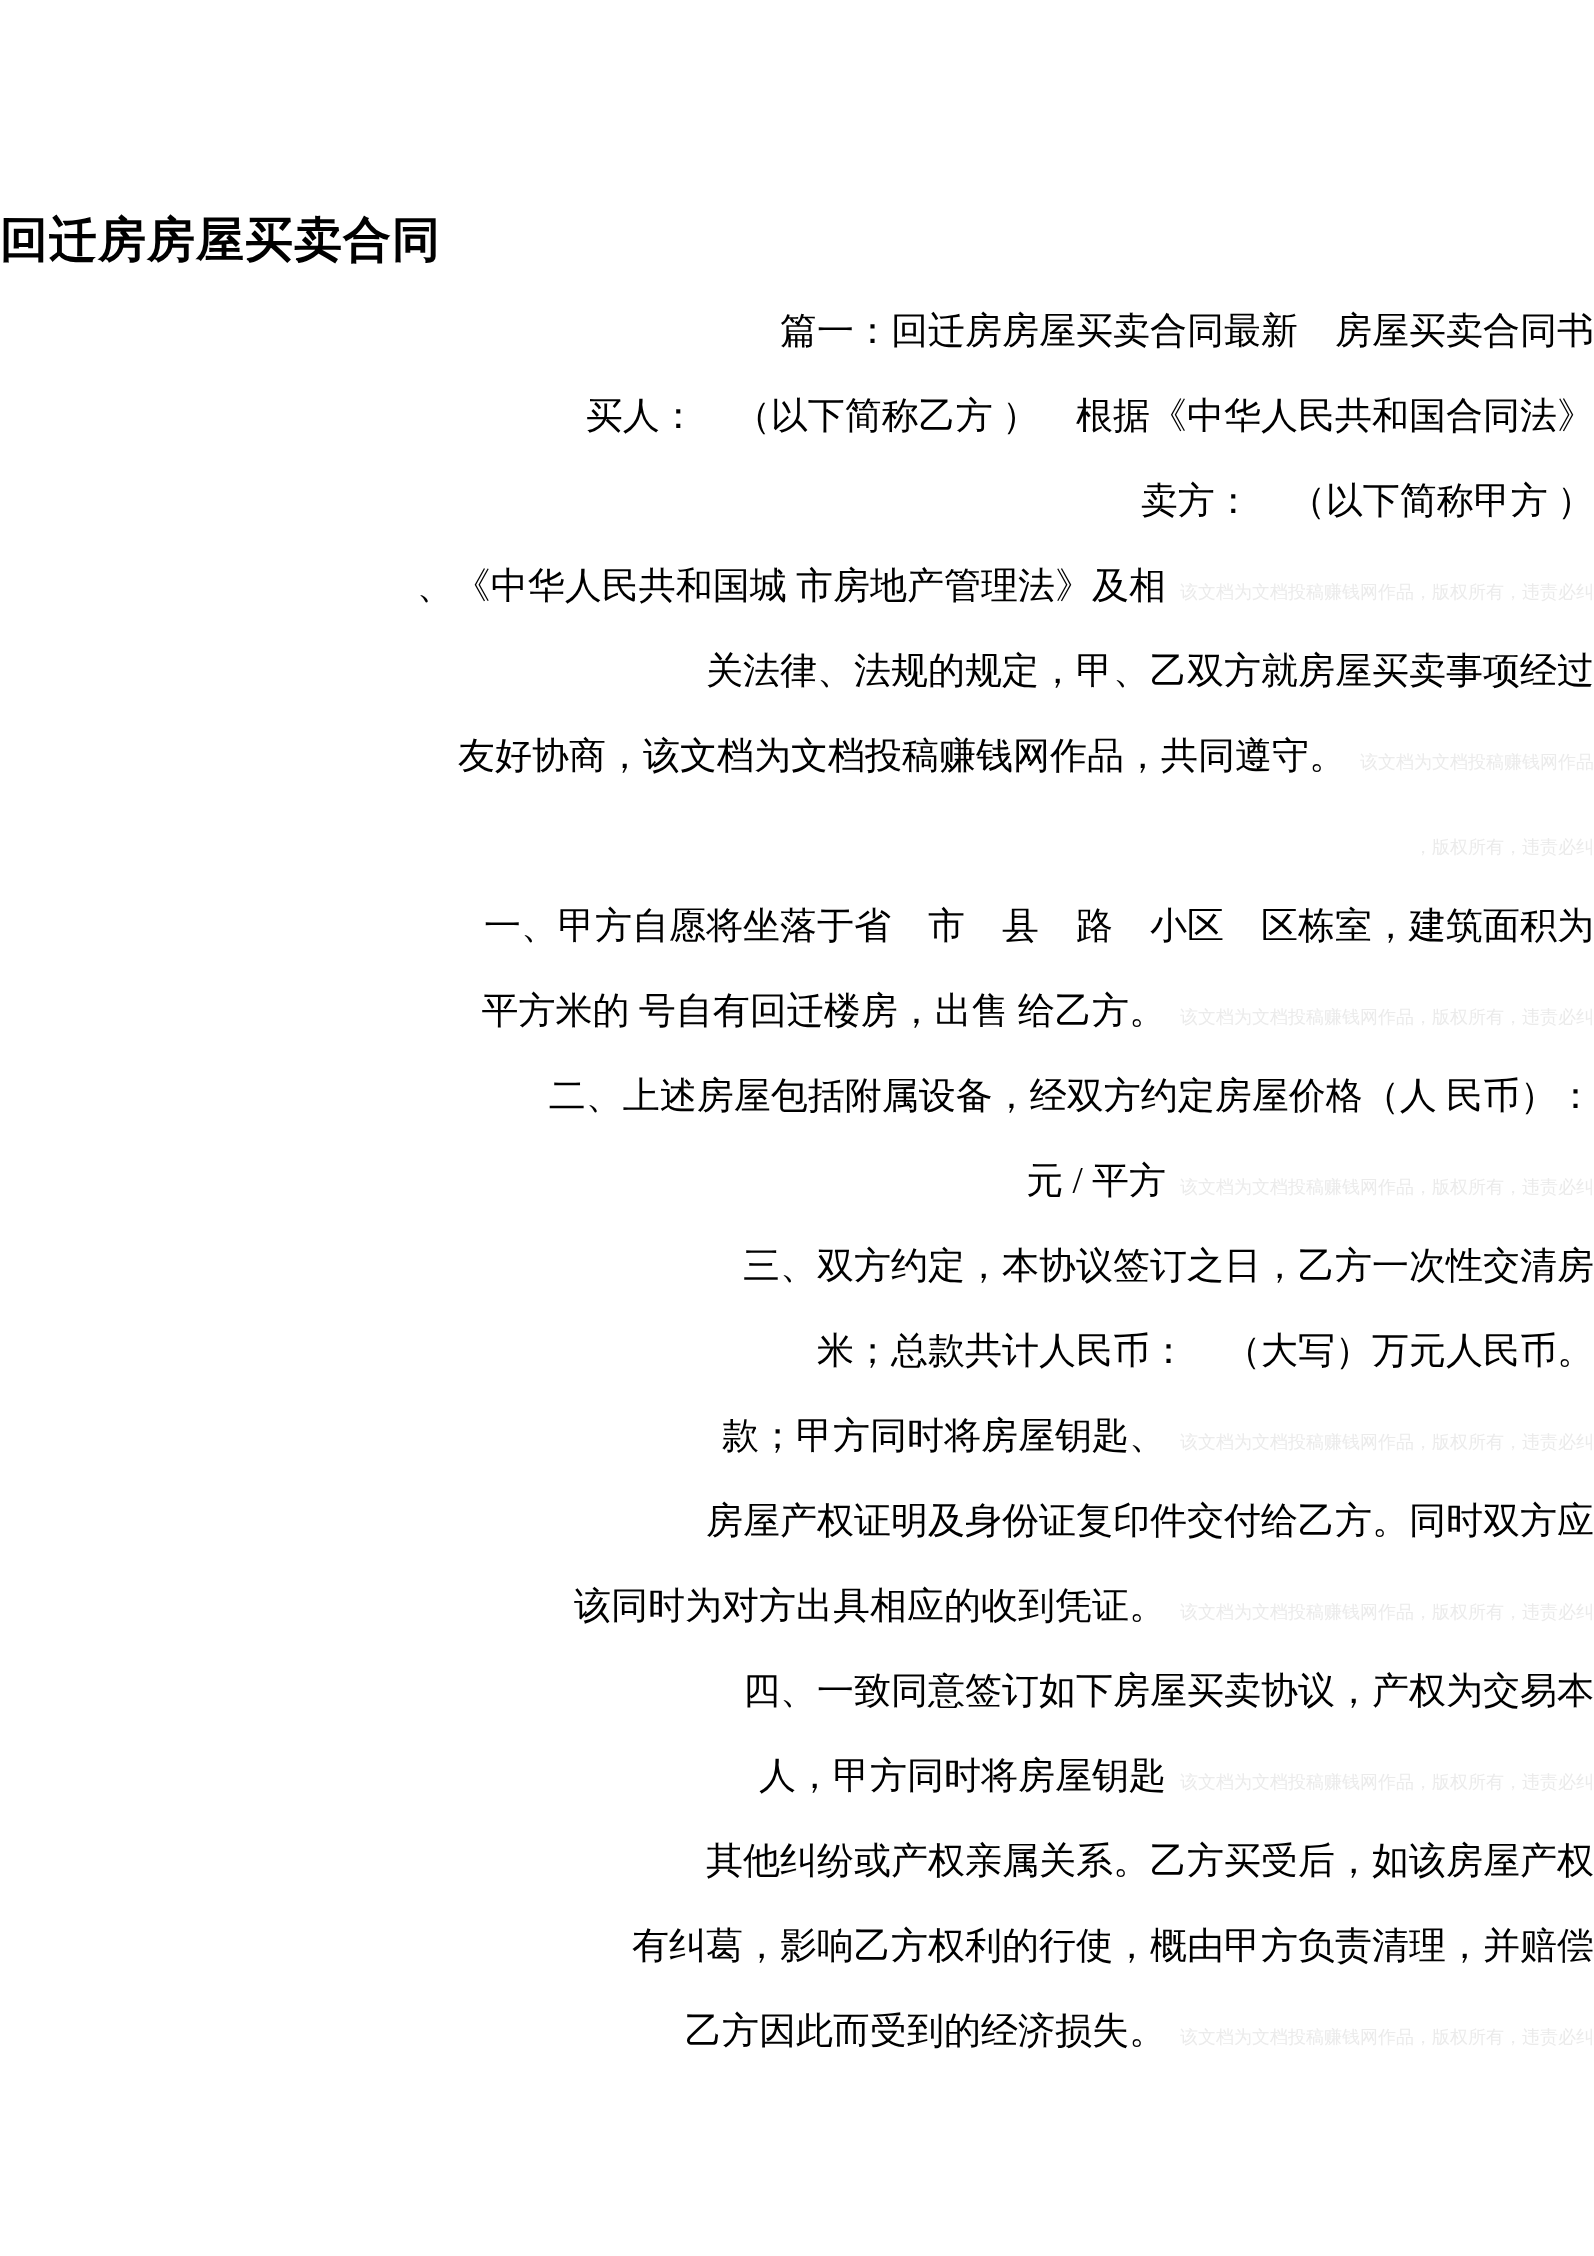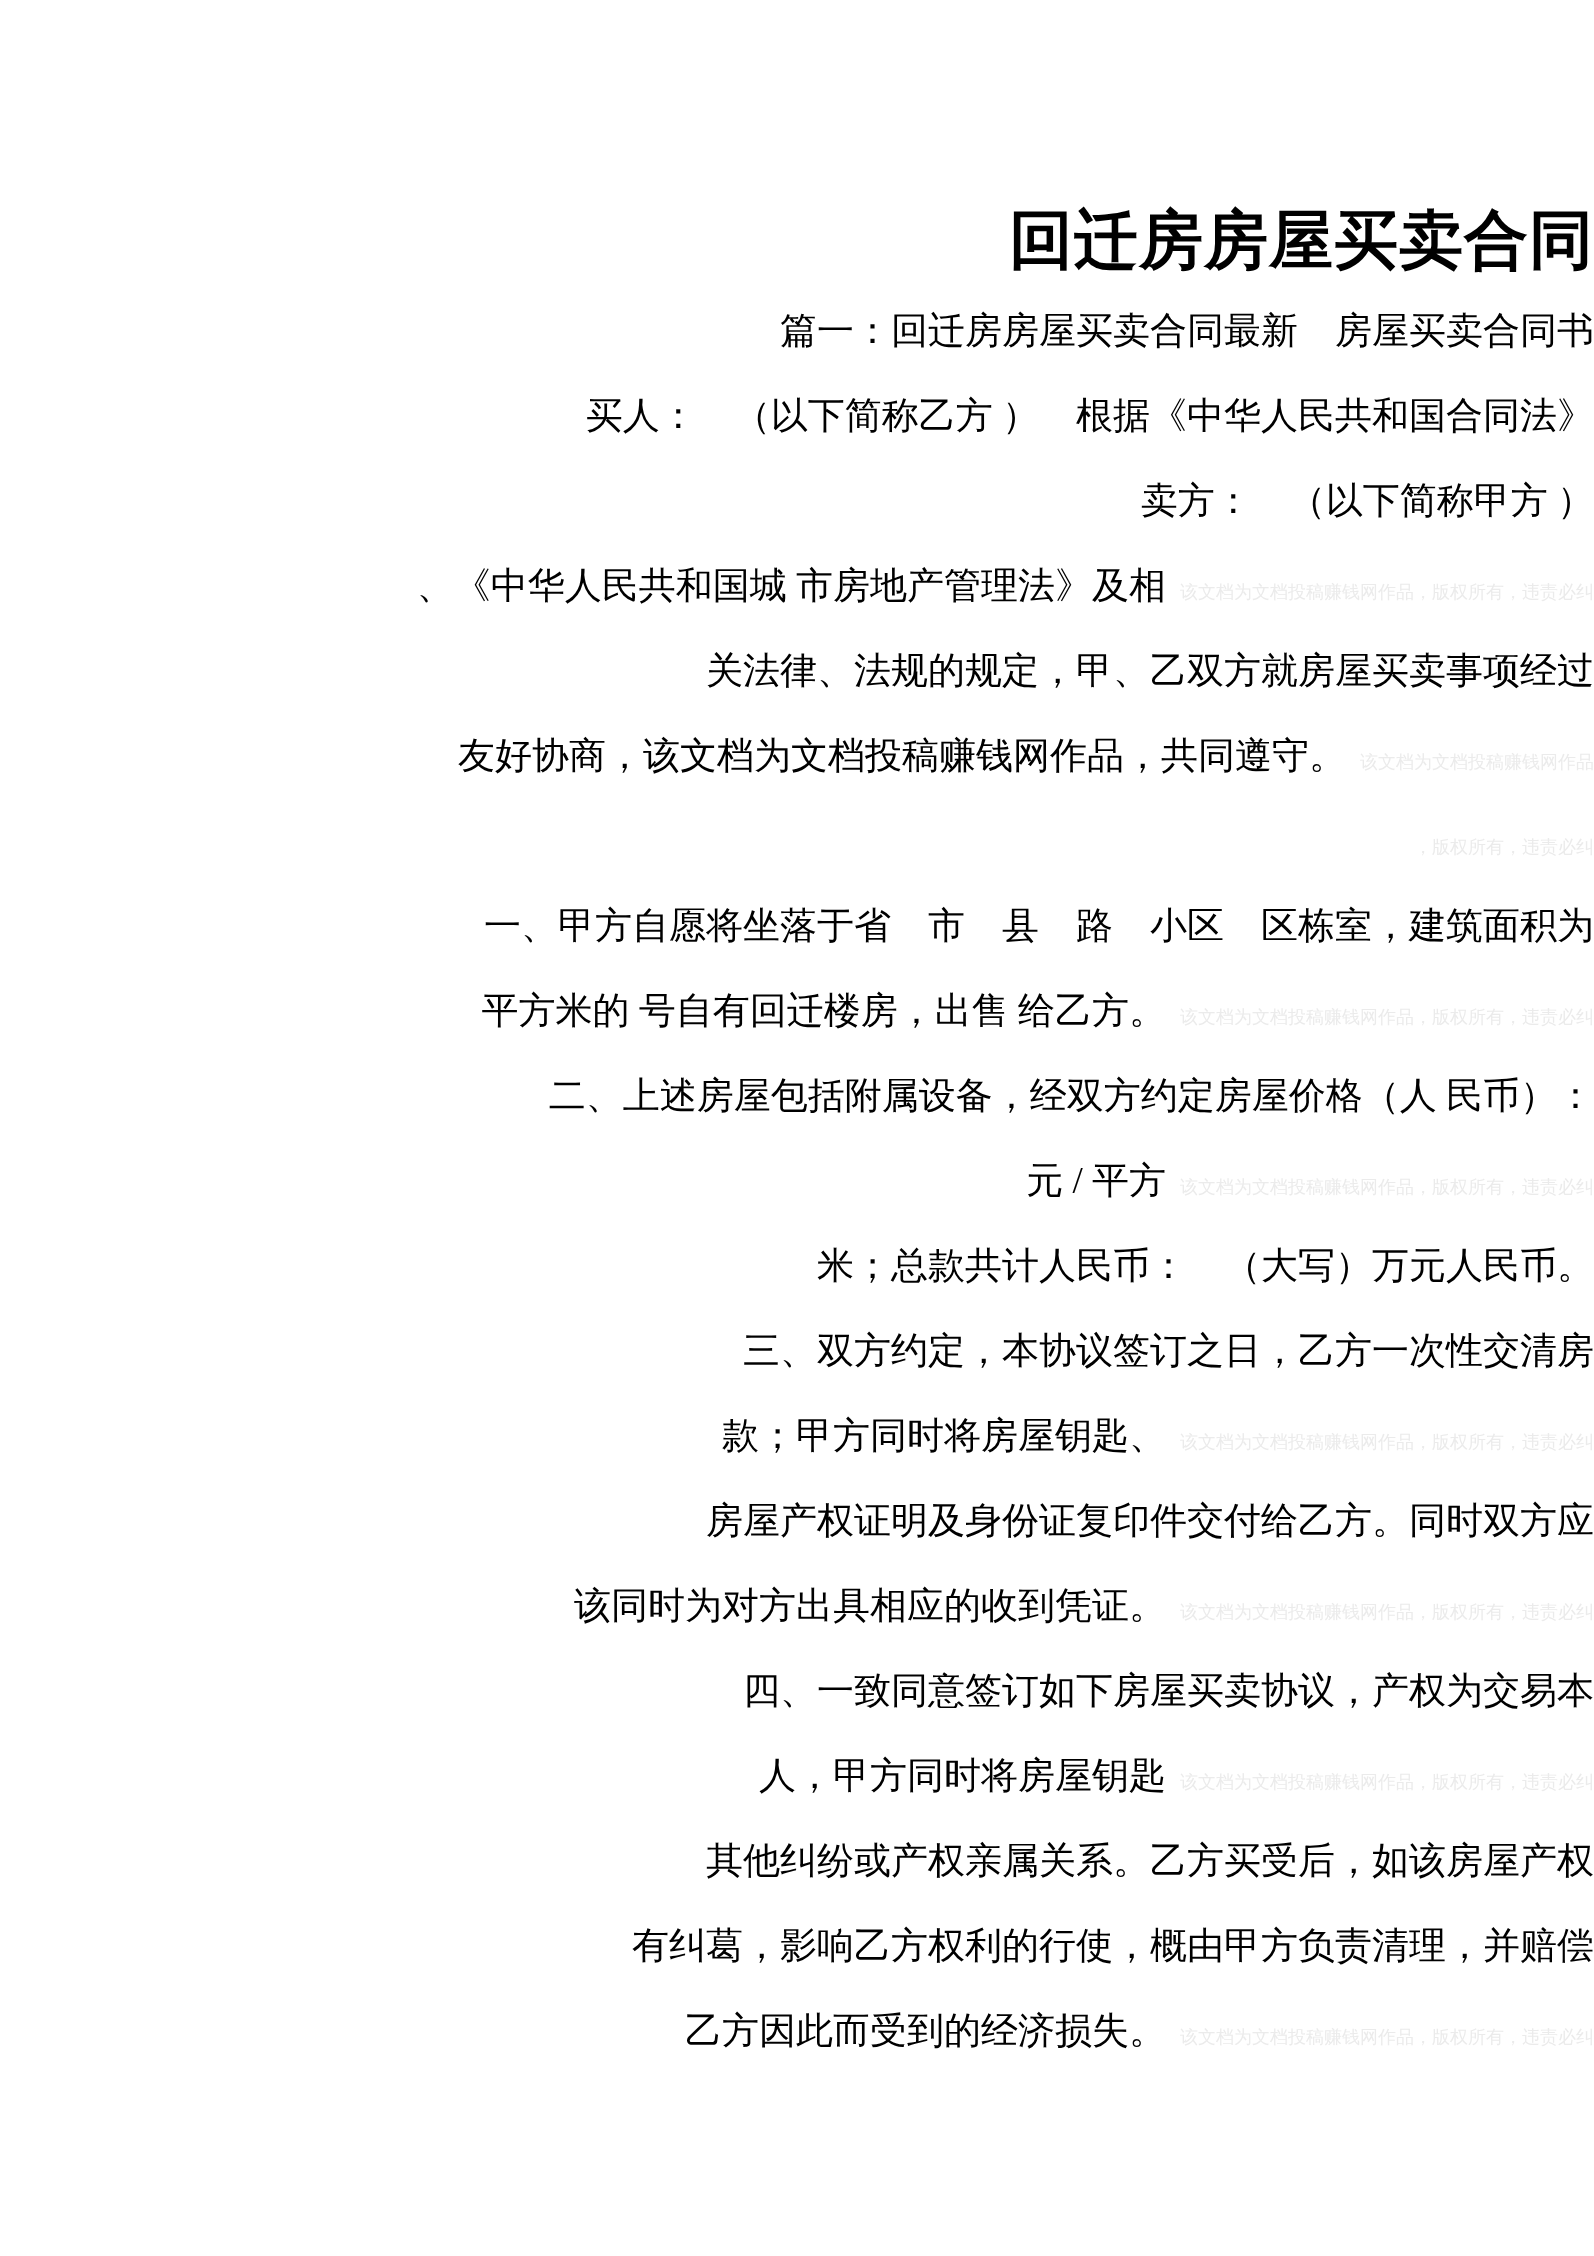--- a/index.html
+++ b/index.html
@@ -14,24 +14,24 @@
     background: #ffffff;
     overflow: hidden;
     font-family: "Liberation Serif", "DejaVu Serif", serif;
     color: #000000;
   }
   .doc-title {
     position: absolute;
     top: 190px;
     left: 0;
     width: 100%;
-    text-align: right;
+    text-align: left;
     font-family: "Liberation Sans", "DejaVu Sans", sans-serif;
     font-weight: bold;
-    font-size: 64px;
+    font-size: 48px;
     line-height: 100px;
     letter-spacing: 1px;
     color: #000000;
     white-space: pre;
   }
   .doc-body {
     position: absolute;
     top: 288px;
     left: 0;
     width: 100%;
@@ -67,22 +67,22 @@
       <div class="line indent-c"><span class="main">买人：　（以下简称乙方 ）　根据《中华人民共和国合同法》</span></div>
       <div class="line indent-c"><span class="main">卖方：　（以下简称甲方 ）</span></div>
       <div class="line indent-a"><span class="main">、《中华人民共和国城 市房地产管理法》及相</span><span class="wm" style="color: rgb(235, 235, 235);">该文档为文档投稿赚钱网作品，版权所有，违责必纠</span></div>
       <div class="line indent-b"><span class="main">关法律、法规的规定，甲、乙双方就房屋买卖事项经过</span></div>
       <div class="line indent-a"><span class="main">友好协商，该文档为文档投稿赚钱网作品，共同遵守。</span><span class="wm" style="color: rgb(235, 235, 235);">该文档为文档投稿赚钱网作品</span></div>
       <div class="line indent-a"><span class="wm" style="margin-left: 0px; color: rgb(235, 235, 235);">，版权所有，违责必纠</span></div>
       <div class="line indent-c"><span class="main">一、甲方自愿将坐落于省　市　县　路　小区　区栋室，建筑面积为</span></div>
       <div class="line indent-a"><span class="main">平方米的 号自有回迁楼房，出售 给乙方。</span><span class="wm" style="color: rgb(235, 235, 235);">该文档为文档投稿赚钱网作品，版权所有，违责必纠</span></div>
       <div class="line indent-b"><span class="main">二、上述房屋包括附属设备，经双方约定房屋价格（人 民币）：</span></div>
       <div class="line indent-a"><span class="main">元 / 平方</span><span class="wm" style="color: rgb(235, 235, 235);">该文档为文档投稿赚钱网作品，版权所有，违责必纠</span></div>
+      <div class="line indent-c"><span class="main">三、双方约定，本协议签订之日，乙方一次性交清房</span></div>
       <div class="line indent-b"><span class="main">米；总款共计人民币：　（大写）万元人民币。</span></div>
-      <div class="line indent-c"><span class="main">三、双方约定，本协议签订之日，乙方一次性交清房</span></div>
       <div class="line indent-a"><span class="main">款；甲方同时将房屋钥匙、</span><span class="wm" style="color: rgb(235, 235, 235);">该文档为文档投稿赚钱网作品，版权所有，违责必纠</span></div>
       <div class="line indent-b"><span class="main">房屋产权证明及身份证复印件交付给乙方。同时双方应</span></div>
       <div class="line indent-a"><span class="main">该同时为对方出具相应的收到凭证。</span><span class="wm" style="color: rgb(235, 235, 235);">该文档为文档投稿赚钱网作品，版权所有，违责必纠</span></div>
       <div class="line indent-b"><span class="main">四、一致同意签订如下房屋买卖协议，产权为交易本</span></div>
       <div class="line indent-a"><span class="main">人，甲方同时将房屋钥匙</span><span class="wm" style="color: rgb(235, 235, 235);">该文档为文档投稿赚钱网作品，版权所有，违责必纠</span></div>
       <div class="line indent-b"><span class="main">其他纠纷或产权亲属关系。乙方买受后，如该房屋产权</span></div>
       <div class="line indent-b"><span class="main">有纠葛，影响乙方权利的行使，概由甲方负责清理，并赔偿</span></div>
       <div class="line indent-b"><span class="main">乙方因此而受到的经济损失。</span><span class="wm" style="color: rgb(235, 235, 235);">该文档为文档投稿赚钱网作品，版权所有，违责必纠</span></div>
     </div>
 </div>

